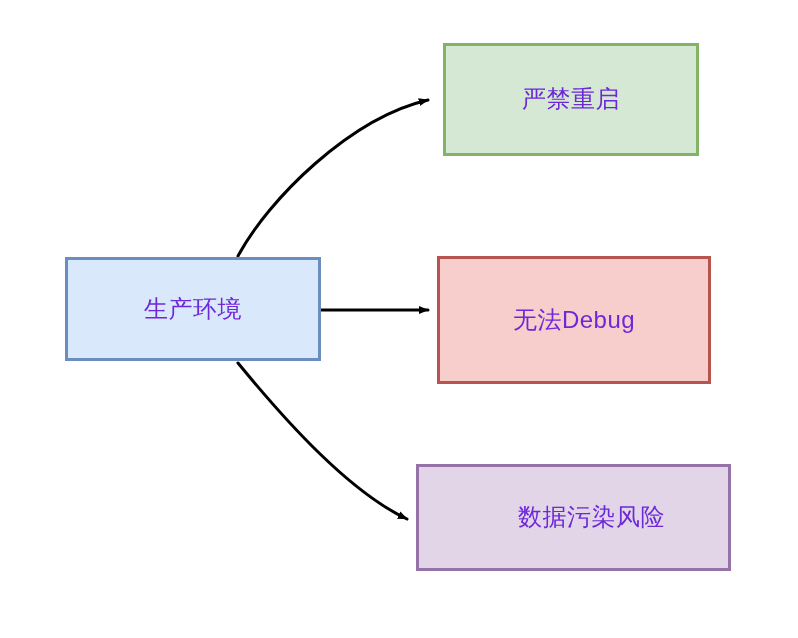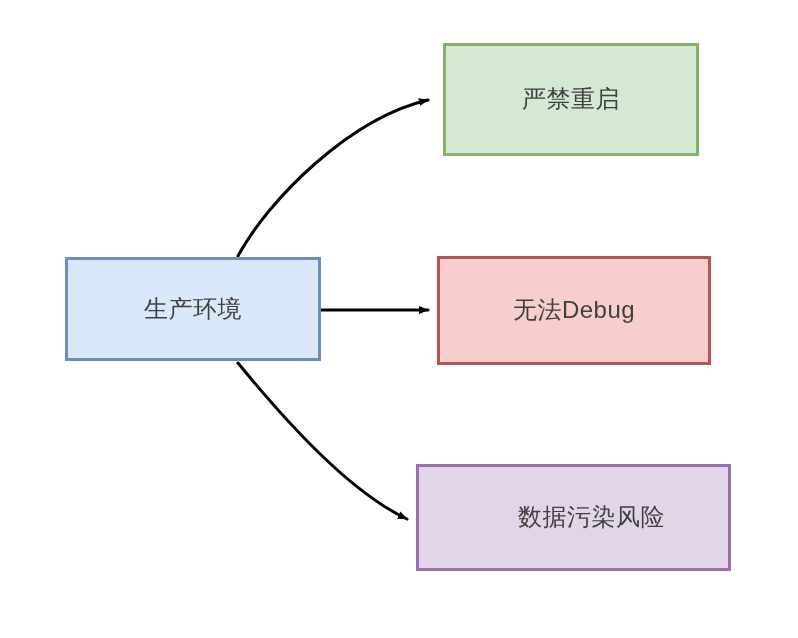--- a/index.html
+++ b/index.html
@@ -32,21 +32,21 @@
     display: flex;
     align-items: center;
     justify-content: center;
     border-style: solid;
     border-width: 3px;
     text-align: center;
   }
   .node-label {
     font-size: 24px;
     line-height: 1.2;
-    color: #404040;
+    color: #6d28d9;
     letter-spacing: 0.5px;
     white-space: nowrap;
   }
   #node-source {
     left: 65px;
     top: 257px;
     width: 256px;
     height: 104px;
   }
   #node-no-restart {
@@ -88,21 +88,21 @@
   </svg>
 
   <div class="node" id="node-source" style="background-color: rgb(218, 232, 252); border-color: rgb(108, 142, 191); left: 65px; top: 257px; width: 256px; height: 104px;">
     <span class="node-label">生产环境</span>
   </div>
 
   <div class="node" id="node-no-restart" style="background-color: rgb(213, 232, 212); border-color: rgb(130, 179, 102); left: 443px; top: 43px; width: 256px; height: 113px;">
     <span class="node-label">严禁重启</span>
   </div>
 
-  <div class="node" id="node-no-debug" style="background-color: rgb(248, 206, 204); border-color: rgb(184, 84, 80); left: 437px; top: 256px; width: 274px; height: 109px;">
+  <div class="node" id="node-no-debug" style="background-color: rgb(248, 206, 204); border-color: rgb(184, 84, 80); left: 437px; top: 256px; width: 274px; height: 128px;">
     <span class="node-label">无法Debug</span>
   </div>
 
   <div class="node" id="node-data-risk" style="background-color: rgb(225, 213, 231); border-color: rgb(150, 115, 166); left: 416px; top: 464px; width: 315px; height: 107px; padding-left: 36px;">
     <span class="node-label">数据污染风险</span>
   </div>
 
 </div>
 
 </body></html>

